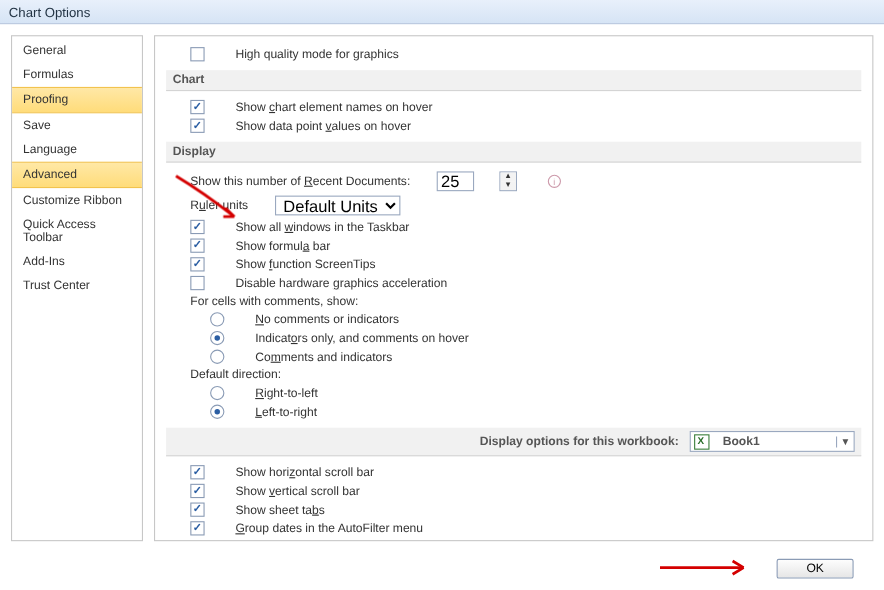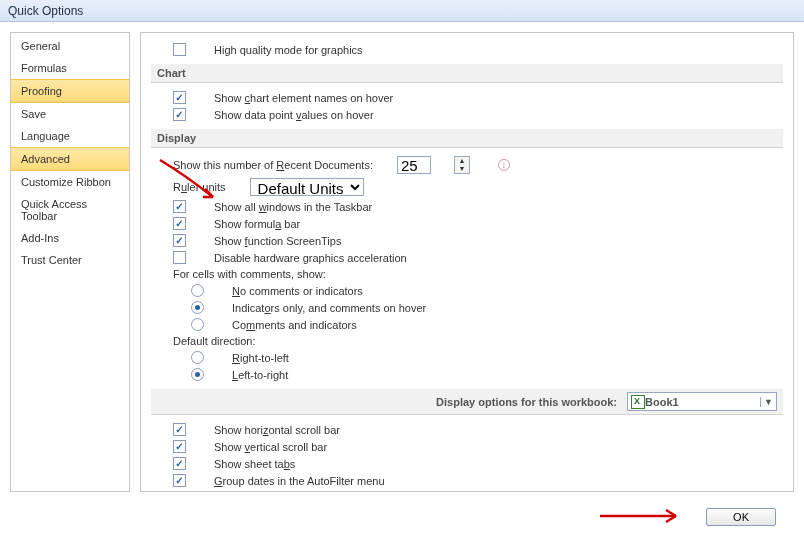--- a/index.html
+++ b/index.html
@@ -92,21 +92,21 @@
   .spinner {
     display:inline-flex;flex-direction:column;margin-left:-1px;
     border:1px solid #9aa8bf;
   }
   .spinner div{width:14px;height:8px;font-size:7px;line-height:7px;text-align:center;background:#f3f3f3;}
   .info-icon {
     width:12px;height:12px;border:1px solid #c9a;border-radius:50%;
     color:#c9a;font-size:8px;line-height:11px;text-align:center;margin-left:4px;
   }
   select.combo { min-width: 100px; }
-  .wb-select { width: 150px; display:inline-flex; border:1px solid #9aa8bf; height:19px; align-items:center; padding:0 3px; background:#fff; gap:0;}
+  .wb-select { width: 150px; display:inline-flex; border:1px solid #9aa8bf; height:19px; align-items:center; padding:0 3px; background:#fff; gap:12px;}
   .wb-select .dd{margin-left:auto;border-left:1px solid #9aa8bf;padding-left:3px;font-size:9px;}
   .excel-icon{width:14px;height:14px;background:#fff;border:1px solid #3a7e3a;display:inline-block;position:relative;}
   .excel-icon::after{content:"X";color:#2a6e2a;font-size:9px;font-weight:bold;position:absolute;left:2px;top:0;}
   .footer {
     position: absolute;
     bottom: 4px; right: 28px;
     padding: 6px 0;
   }
   .ok-btn {
     border: 1px solid #8a9bb5;
@@ -120,21 +120,21 @@
     pointer-events: none;
   }
   .arrow1 { left: 155px; top: 155px; width: 70px; height: 50px; }
   .arrow2 { left: 598px; top: 504px; width: 90px; height: 24px; }
   u { text-decoration: underline; }
 </style>
 </head>
 <body>
 
 <div class="titlebar">
-  <span>Quick Options</span>
+  <span>Chart Options</span>
 </div>
 
 <div class="dialog-body">
 
   <div class="sidebar">
     <div class="sidebar-item"><span>General</span></div>
     <div class="sidebar-item"><span>Formulas</span></div>
     <div class="sidebar-item selected"><span>Proofing</span></div>
     <div class="sidebar-item"><span>Save</span></div>
     <div class="sidebar-item"><span>Language</span></div>

